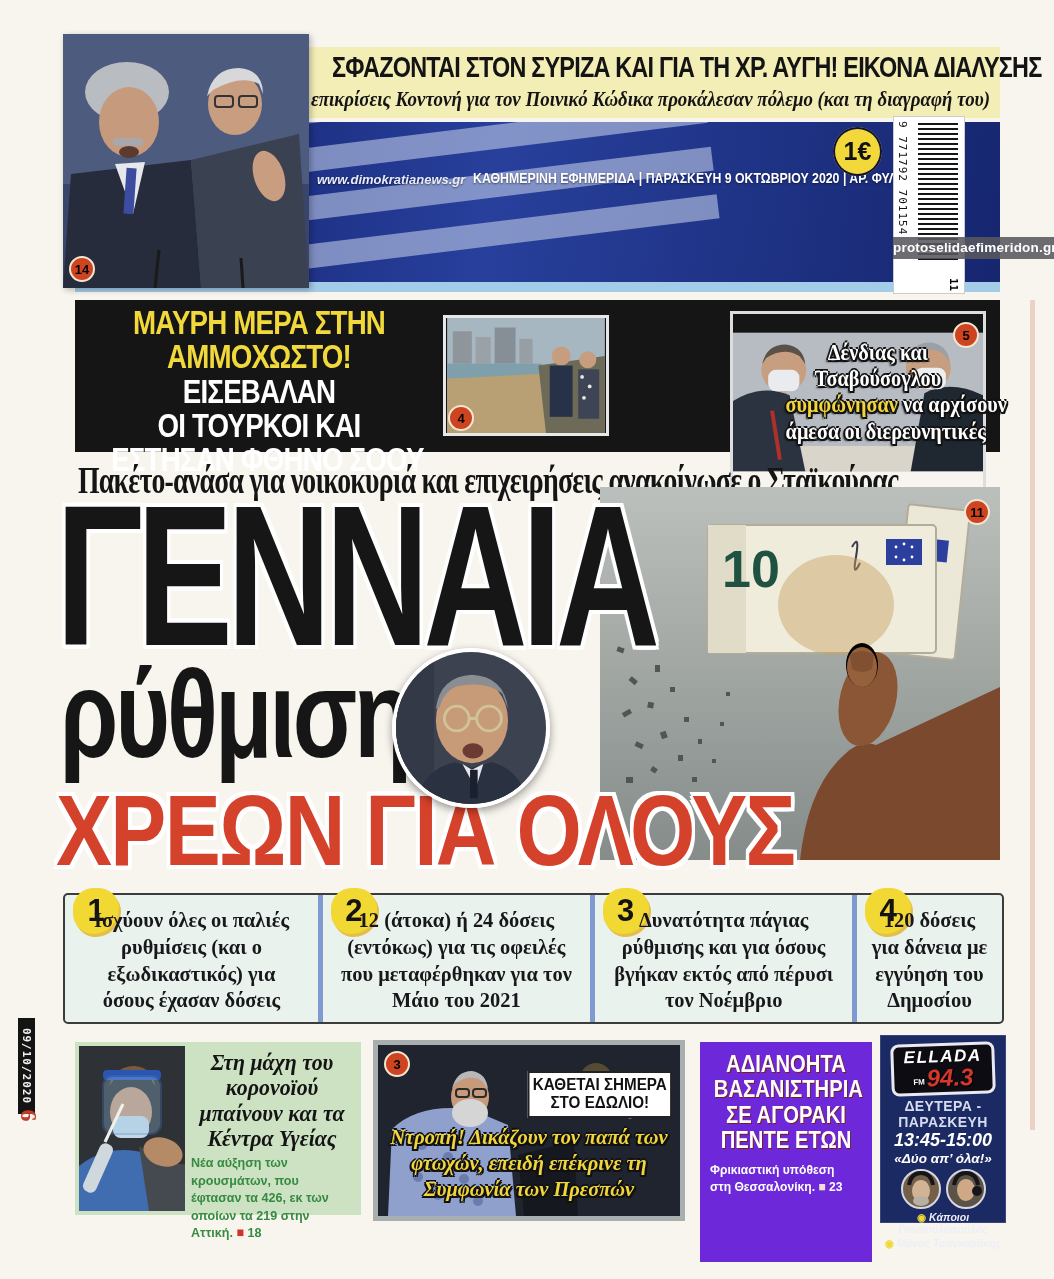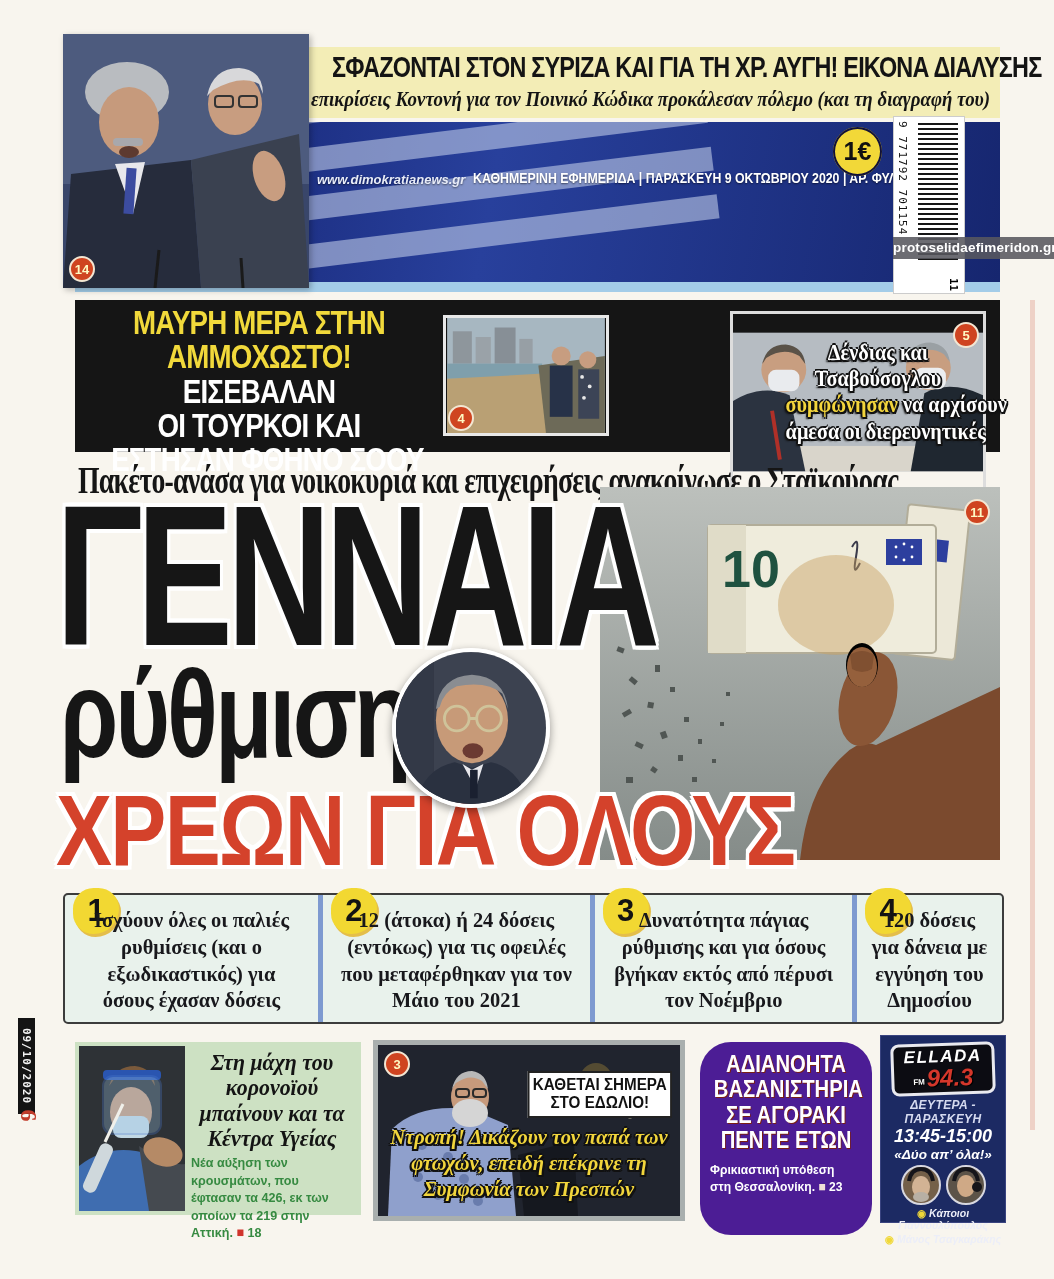--- a/index.html
+++ b/index.html
@@ -42,21 +42,21 @@
   .bc-bars{position:absolute;right:6px;top:6px;width:40px;height:138px;
            background:repeating-linear-gradient(180deg,#161616 0 2px,#fff 2px 5px);}
   .bc-issue{position:absolute;right:4px;bottom:2px;font:bold 11px "DejaVu Sans Mono",monospace;transform:rotate(90deg);}
   .watermark{left:893px;top:237px;width:161px;height:22px;background:rgba(88,88,94,.88);color:#fff;
              font-weight:bold;font-size:13.5px;text-align:center;line-height:22px;z-index:7;letter-spacing:.2px;}
 
   
   .parliament{left:63px;top:34px;width:246px;height:254px;z-index:5;box-shadow:2px 2px 6px #0004;}
 
   .badge{position:absolute;width:26px;height:26px;border-radius:50%;background:#cf4420;border:2px solid #f3e6d2;
-         color:#fef9c3;font:bold 13px "Liberation Sans",sans-serif;display:flex;align-items:center;justify-content:center;z-index:9;}
+         color:#000000;font:bold 13px "Liberation Sans",sans-serif;display:flex;align-items:center;justify-content:center;z-index:9;}
 
   
   .black-row{left:75px;top:300px;width:925px;height:152px;background:#151515;}
   .fam-text{position:absolute;left:8px;top:6px;width:352px;text-align:center;font-weight:800;font-size:33px;
             line-height:1.04;letter-spacing:-1px;transform:scaleX(.84);transform-origin:center top;}
   .fam-text .yl{color:#f1d93b;} .fam-text .wh{color:#fff;} .fam-text span{white-space:nowrap;}
   .fam-photo{left:368px;top:15px;width:166px;height:121px;border:3px solid #e8e8e8;}
   .kal-box{position:absolute;left:468px;top:17px;width:220px;height:118px;background:#fcf8ee;}
   .kal-name{position:absolute;left:0;top:5px;width:100%;text-align:center;color:#c33a2a;
             font:bold 20px "Liberation Serif",serif;letter-spacing:-.5px;}
@@ -107,35 +107,35 @@
   .sq-red{color:#d0342c;} .sq-wh{color:#f0ddd6;}
 
   .priest{left:373px;top:1040px;width:312px;height:181px;border:5px solid #a9afae;background:#20242e;}
   .edolio-box{position:absolute;right:8px;top:26px;width:152px;background:#fff;border:2px solid #222;
               text-align:center;color:#111;font-weight:800;font-size:16px;line-height:1.15;padding:3px 2px;
               transform:scaleX(.95);transform-origin:right top;}
   .priest-caption{position:absolute;left:2px;right:2px;top:80px;text-align:center;color:#f1d53c;
                   font:bold italic 21.5px "Liberation Serif",serif;line-height:1.2;transform:scaleX(.95);transform-origin:center top;
                   text-shadow:-2px 0 0 #111,2px 0 0 #111,0 -2px 0 #111,0 2px 0 #111,2px 2px 0 #111,-2px 2px 0 #111;}
 
-  .torture{left:700px;top:1042px;width:172px;height:193px;background:#4c1d95;border-radius:31px;}
+  .torture{left:700px;top:1042px;width:172px;height:220px;background:#6d28d9;}
   .torture-head{position:absolute;left:4px;right:4px;top:10px;text-align:center;color:#fff;font-weight:800;
                 font-size:23px;line-height:1.1;transform:scaleX(.88);transform-origin:center top;
                 text-shadow:1px 1px 0 #7a1e12;}
   .torture-sub{position:absolute;left:10px;right:4px;top:120px;color:#fff;font-weight:bold;font-size:13px;
                line-height:1.3;transform:scaleX(.93);transform-origin:left top;}
 
   .radio{left:880px;top:1035px;width:126px;height:188px;background:#1c2a63;border:1px solid #3a4480;}
   .radio-logo{width:104px;margin:7px auto 1px;background:#0c0c12;border:3px solid #e9e9ef;border-radius:8px;
               transform:rotate(-2deg);padding:1px 0 2px;}
   .rl-name{color:#fff;font:800 italic 17px "Liberation Sans",sans-serif;text-align:center;letter-spacing:1.5px;}
   .rl-freq{color:#d5372b;font:800 italic 24px "Liberation Sans",sans-serif;text-align:center;line-height:.95;
            text-shadow:1px 1px 0 #000;}
   .rl-fm{font-size:8px;color:#fff;font-style:normal;margin-right:2px;vertical-align:2px;}
-  .radio-days{color:#d6dbf0;font-weight:800;font-size:12px;text-align:center;margin-top:3px;letter-spacing:.4px;font-style:italic;}
+  .radio-days{color:#d6dbf0;font-weight:800;font-size:14px;text-align:center;margin-top:3px;letter-spacing:.4px;}
   .radio-hours{color:#fff;font:bold italic 18px "Liberation Sans",sans-serif;text-align:center;}
   .radio-show{color:#fff;font:bold italic 13.5px "Liberation Sans",sans-serif;text-align:center;}
   .radio-hosts{display:flex;justify-content:center;gap:5px;margin-top:3px;}
   .radio-host{color:#eceef8;font:bold italic 10.5px "Liberation Sans",sans-serif;text-align:center;margin-top:2px;}
   .radio-host .dot{color:#f0d838;font-style:normal;}
 
   .scan-line{left:1030px;top:300px;width:5px;height:830px;background:#e7b9ac;opacity:.6;}
 </style>
 </head>
 <body>

